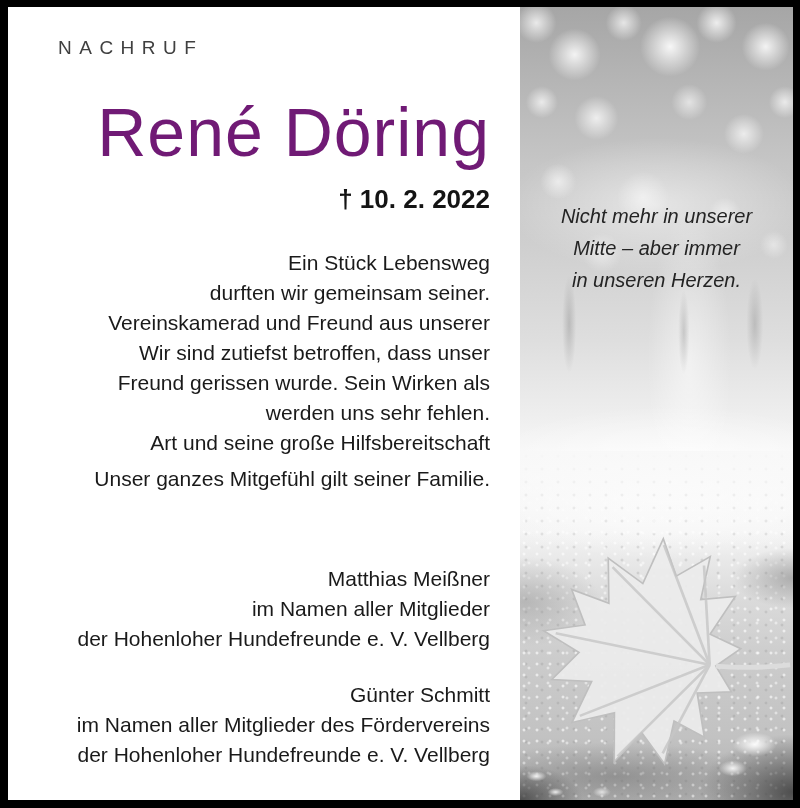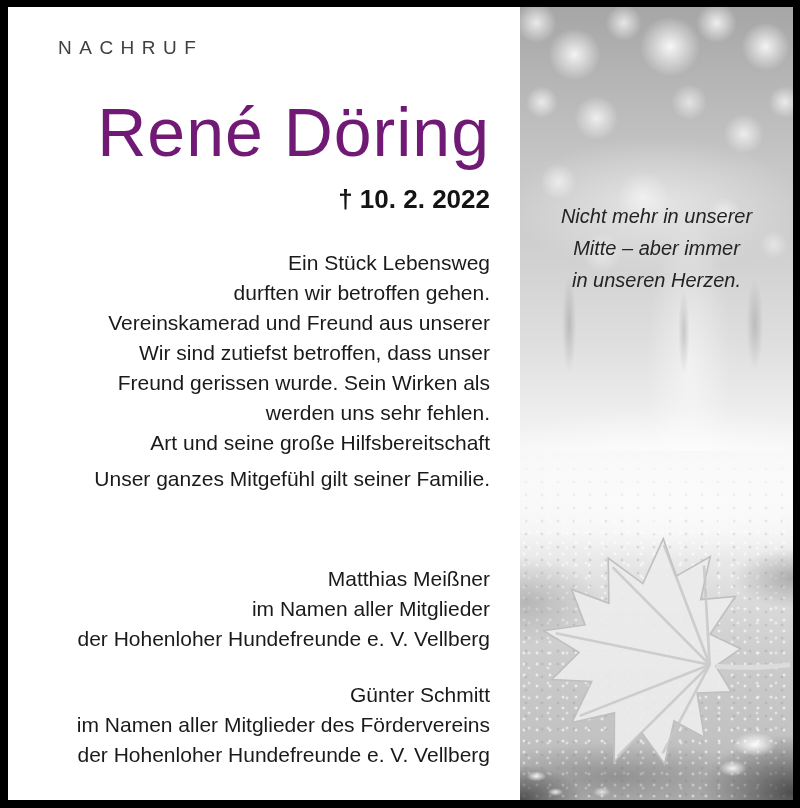--- a/index.html
+++ b/index.html
@@ -133,21 +133,21 @@
 
     <div class="left-panel">
       <div class="kicker">NACHRUF</div>
 
       <div class="deceased-name">René Döring</div>
 
       <div class="death-date">† 10. 2. 2022</div>
 
       <div class="memorial-text">
         <div>Ein Stück Lebensweg</div>
-        <div>durften wir betroffen gehen.</div>
+        <div>durften wir gemeinsam seiner.</div>
         <div>Vereinskamerad und Freund aus unserer</div>
         <div>Wir sind zutiefst betroffen, dass unser</div>
         <div>Freund gerissen wurde. Sein Wirken als</div>
         <div>werden uns sehr fehlen.</div>
         <div>Art und seine große Hilfsbereitschaft</div>
         <div class="condolence-line">Unser ganzes Mitgefühl gilt seiner Familie.</div>
       </div>
 
       <div class="signature-block sig-1">
         <div>Matthias Meißner</div>

